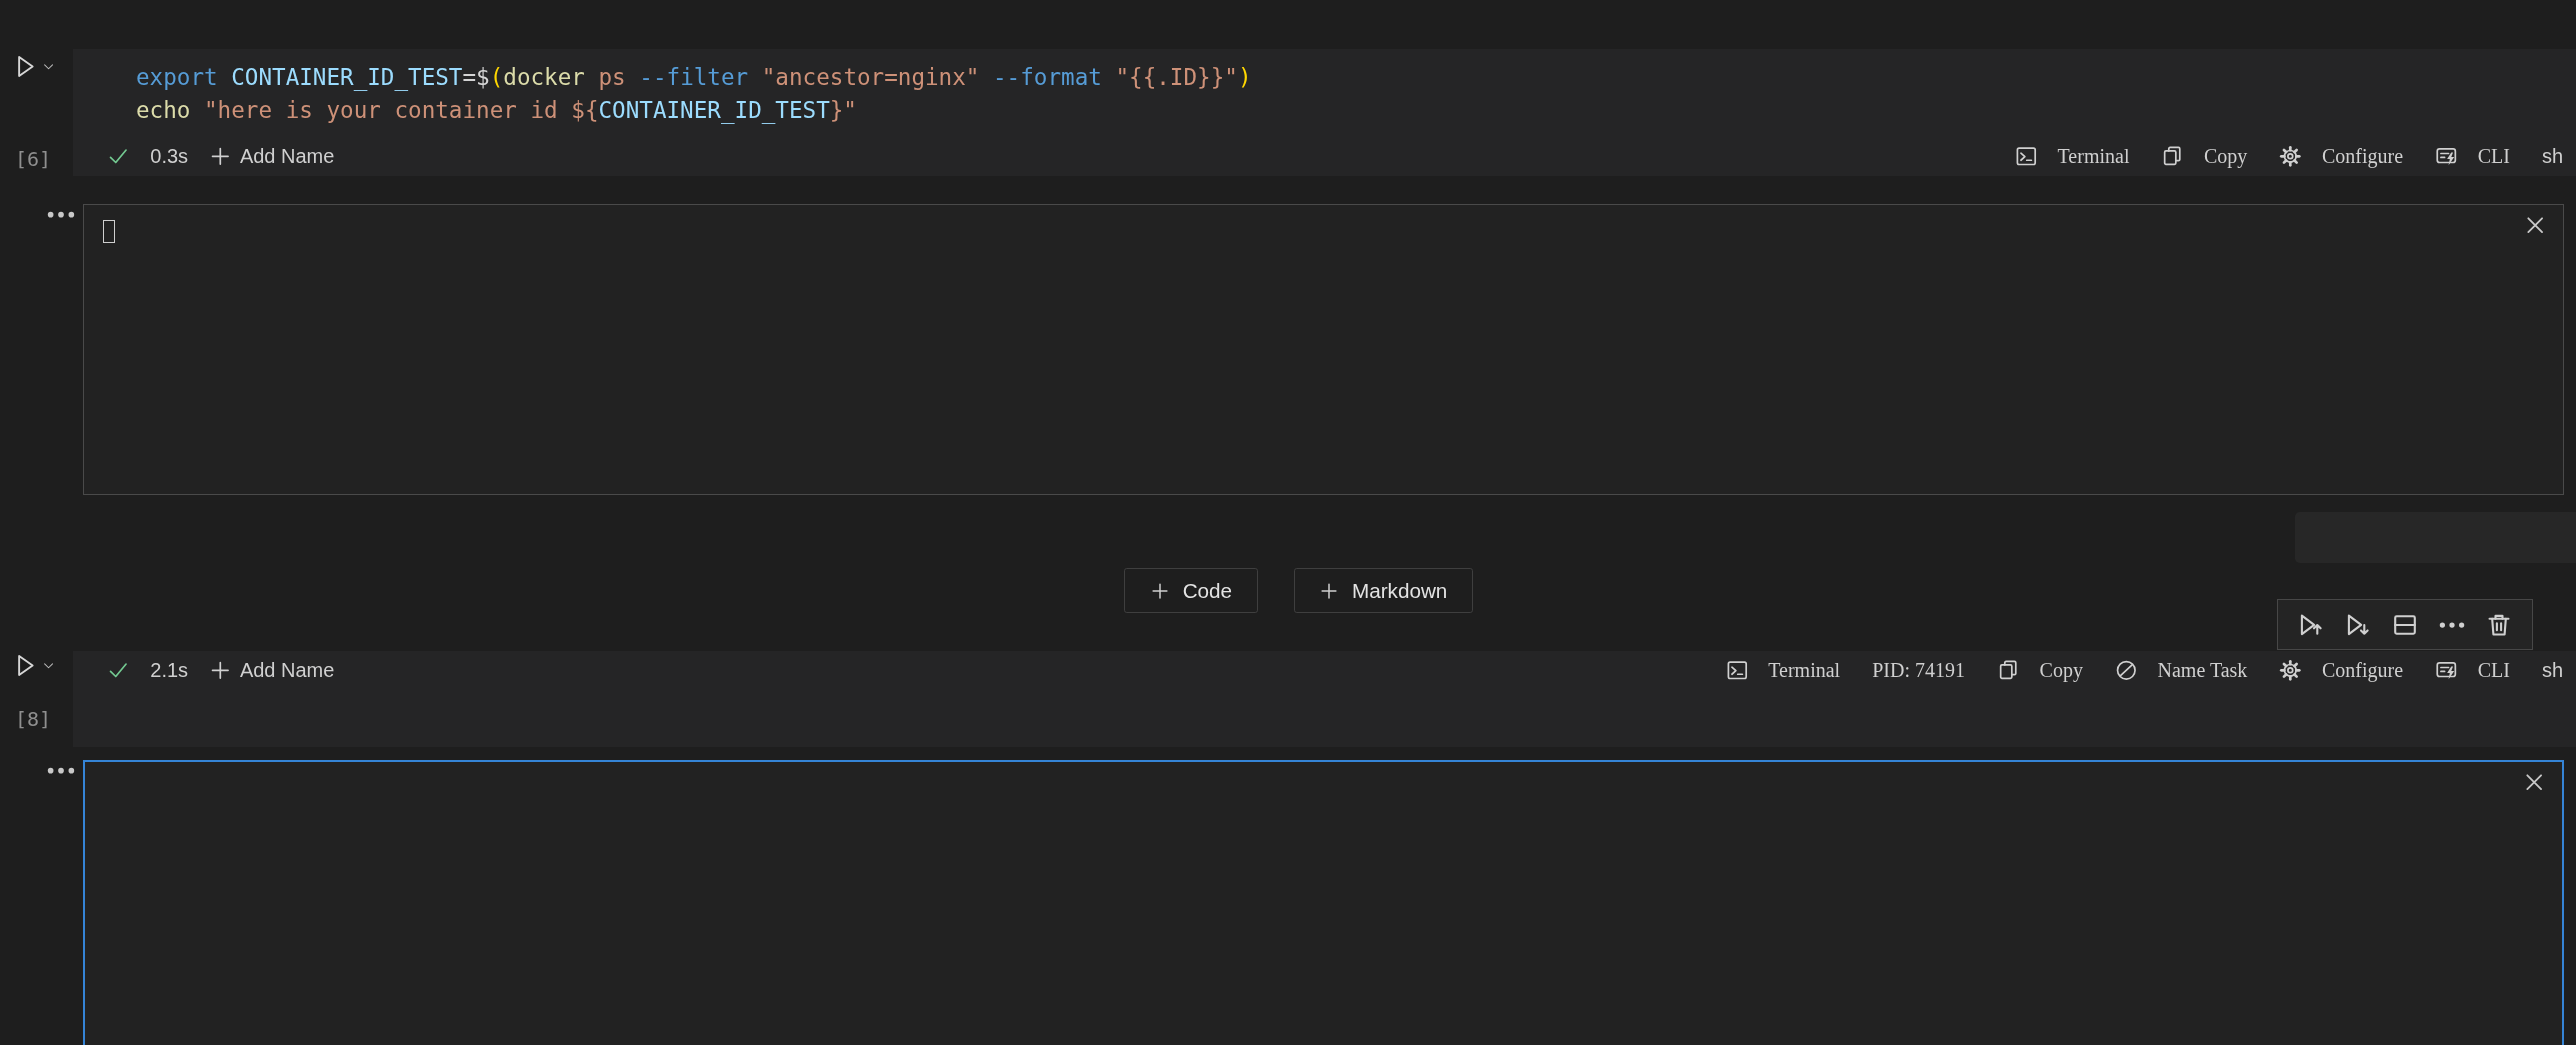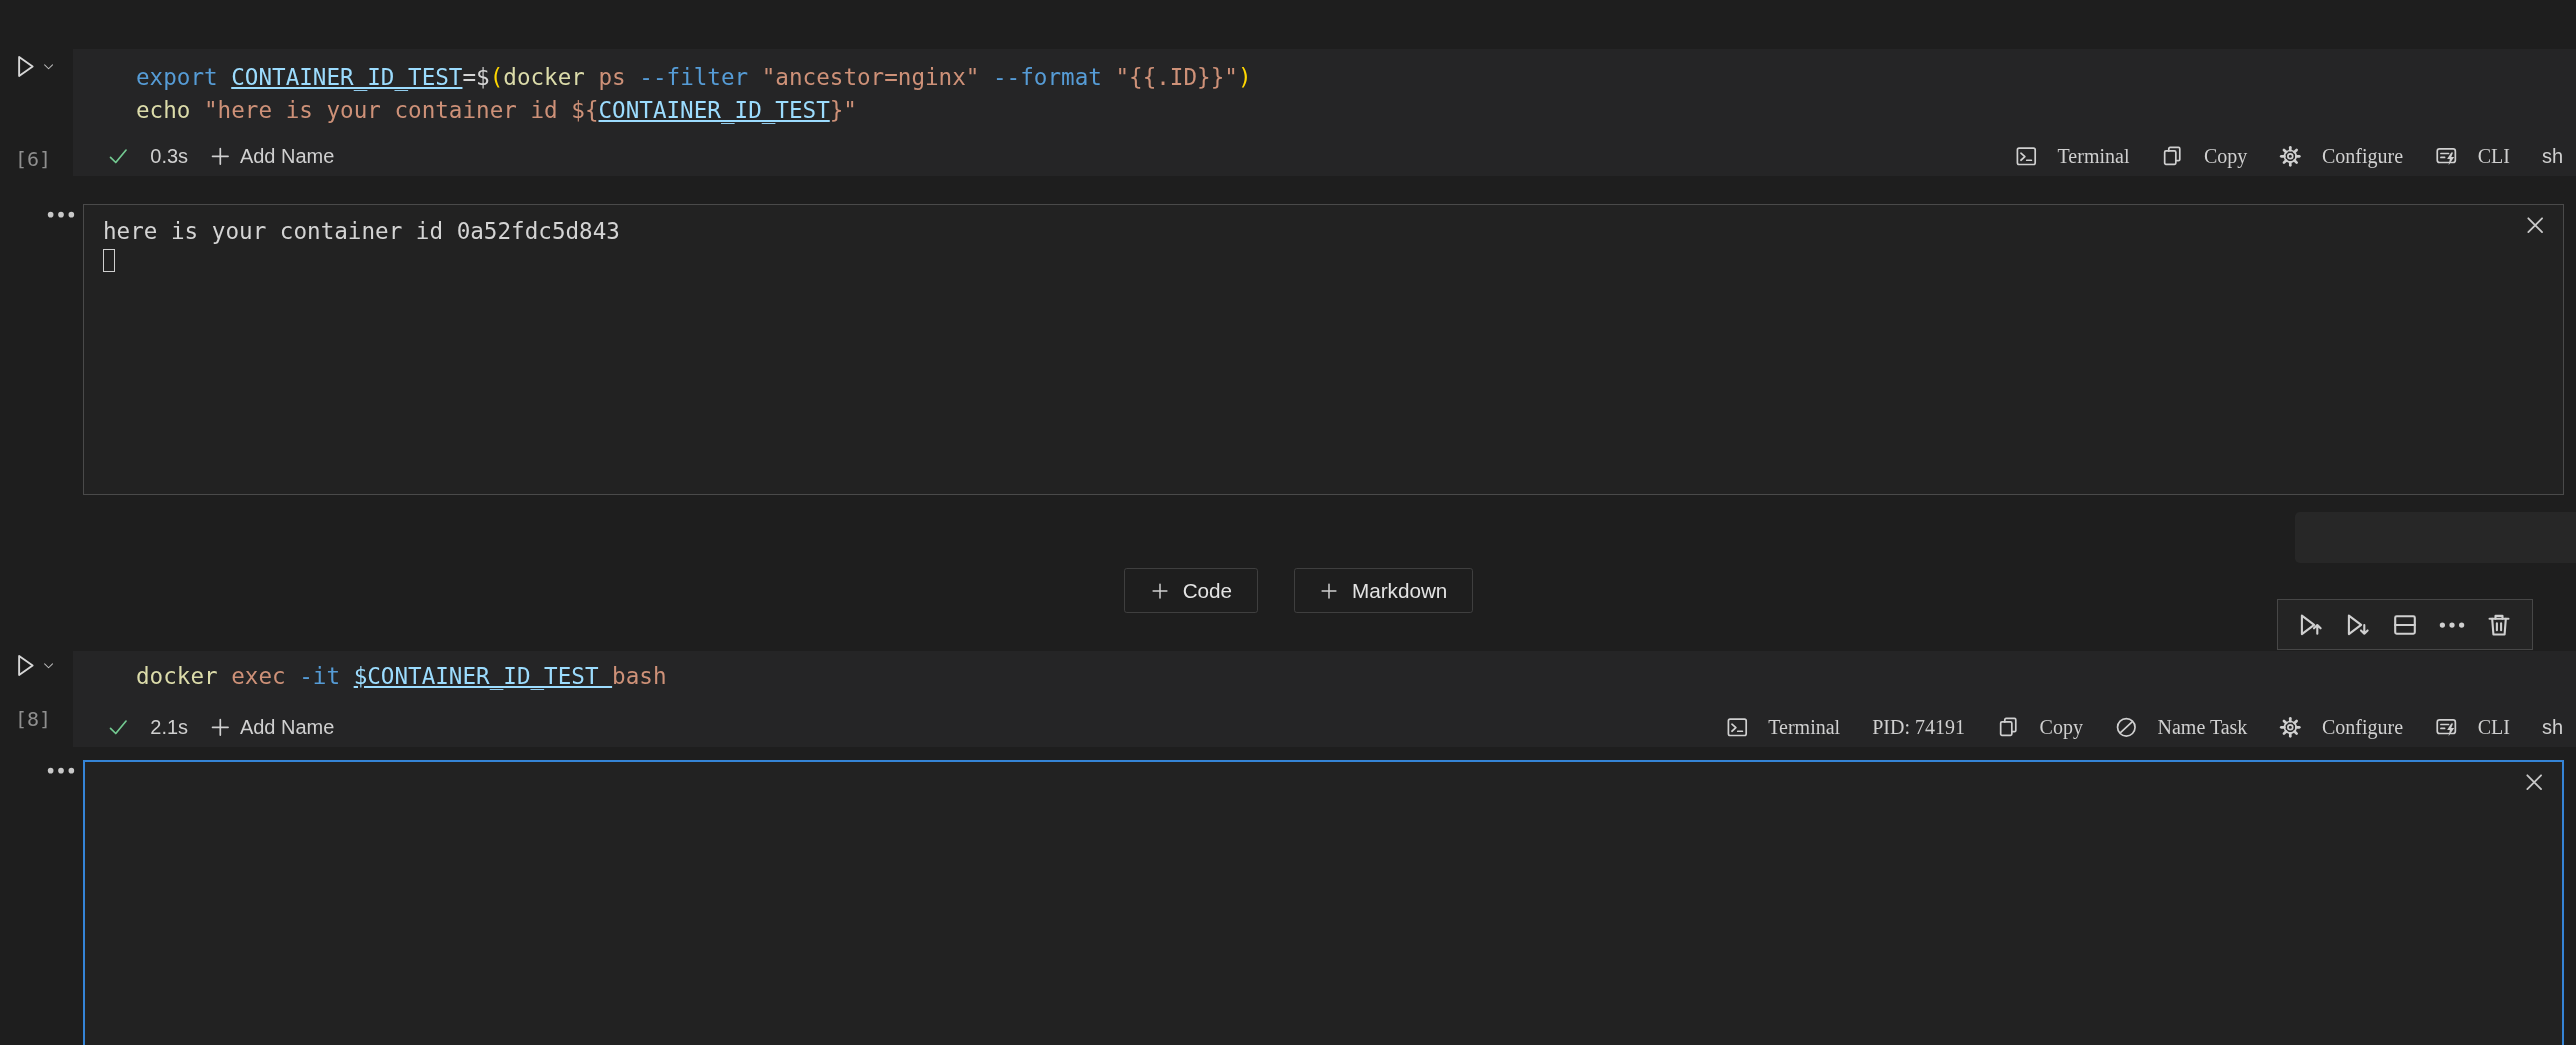--- a/index.html
+++ b/index.html
@@ -20,21 +20,21 @@
   }
   .mono{font-family:"DejaVu Sans Mono","Liberation Mono",monospace;}
 
   
   .cell-body{position:absolute;left:73px;right:0;background:var(--cell-bg);display:flex;flex-direction:column;}
   #cell1-body{top:49px;height:127px;}
   #cell2-body{top:651px;height:96px;}
   .code-area{flex:1;padding:12.2px 0 0 63px;font-size:22.6px;line-height:33px;}
   #cell2-body .code-area{padding-top:9.4px;}
   .code-line{white-space:pre;}
-  .tok-kw{color:var(--code-keyword);text-align:center;} .tok-var{color:var(--code-variable);text-decoration:underline;}
+  .tok-kw{color:var(--code-keyword);text-align:center;} .tok-var{color:var(--code-variable);}
   .tok-fn{color:var(--code-function);} .tok-str{color:var(--code-string);}
   .tok-brk{color:var(--code-bracket);} .tok-pl{color:var(--code-plain);}
 
   
   .status-bar{height:39px;display:flex;align-items:center;padding:0 13px 0 34px;font-size:20px;color:#d0d0d0;}
   .status-left{display:flex;align-items:center;gap:20.7px;}
   .status-right{margin-left:auto;display:flex;align-items:center;gap:32px;}
   .action-item{display:flex;align-items:center;gap:20px;cursor:pointer;white-space:nowrap;font-family:Liberation Serif, serif;}
   .addname{display:flex;align-items:center;gap:8.5px;cursor:pointer;text-align:right;}
   .icon24{width:22.6px;height:22.6px;display:inline-block;color:#d0d0d0;}
@@ -168,21 +168,20 @@
 
 <span class="gutter-dots" id="dots1">
     <svg viewBox="0 0 16 6" fill="currentColor">
       <circle cx="2.5" cy="3" r="1.5"></circle>
       <circle cx="8" cy="3" r="1.5"></circle>
       <circle cx="13.5" cy="3" r="1.5"></circle>
     </svg>
   </span>
 
 <div class="output-box" id="output1">
-  <div class="term-line mono">here is your container id 0a52fdc5d843</div>
   <div class="cursor-block"></div>
   <span class="output-close">
       <svg viewBox="0 0 16 16" fill="none" stroke="currentColor" stroke-width="1.2" stroke-linecap="round" stroke-linejoin="round">
         <path d="M3.5 3.5 L12.5 12.5 M12.5 3.5 L3.5 12.5"></path>
       </svg>
     </span>
 </div>
 
 <div id="insert-bar">
   <span class="insert-btn">
@@ -248,23 +247,20 @@
     </span>
   <span class="gutter-chevron">
       <svg viewBox="0 0 16 16" fill="none" stroke="currentColor" stroke-width="1.2" stroke-linecap="round" stroke-linejoin="round">
         <path d="M3 5.5 L7.5 10 L12 5.5"></path>
       </svg>
     </span>
 </span>
 <span class="exec-label mono" id="exec2">[8]</span>
 
 <div class="cell-body" id="cell2-body">
-  <div class="code-area mono">
-      <div class="code-line"><span class="tok-fn">docker </span><span class="tok-str">exec </span><span class="tok-kw">-it </span><span class="tok-var">$CONTAINER_ID_TEST </span><span class="tok-str">bash</span></div>
-    </div>
   <div class="status-bar">
     <div class="status-left">
       <span class="icon24 check">
           <svg viewBox="0 0 16 16" fill="none" stroke="currentColor" stroke-width="1.2" stroke-linecap="round" stroke-linejoin="round">
             <path d="M2.5 8.7 L6.2 12.4 L13.5 3.6"></path>
           </svg>
         </span>
       <span>2.1s</span>
       <span class="addname">
         <span class="icon24">

